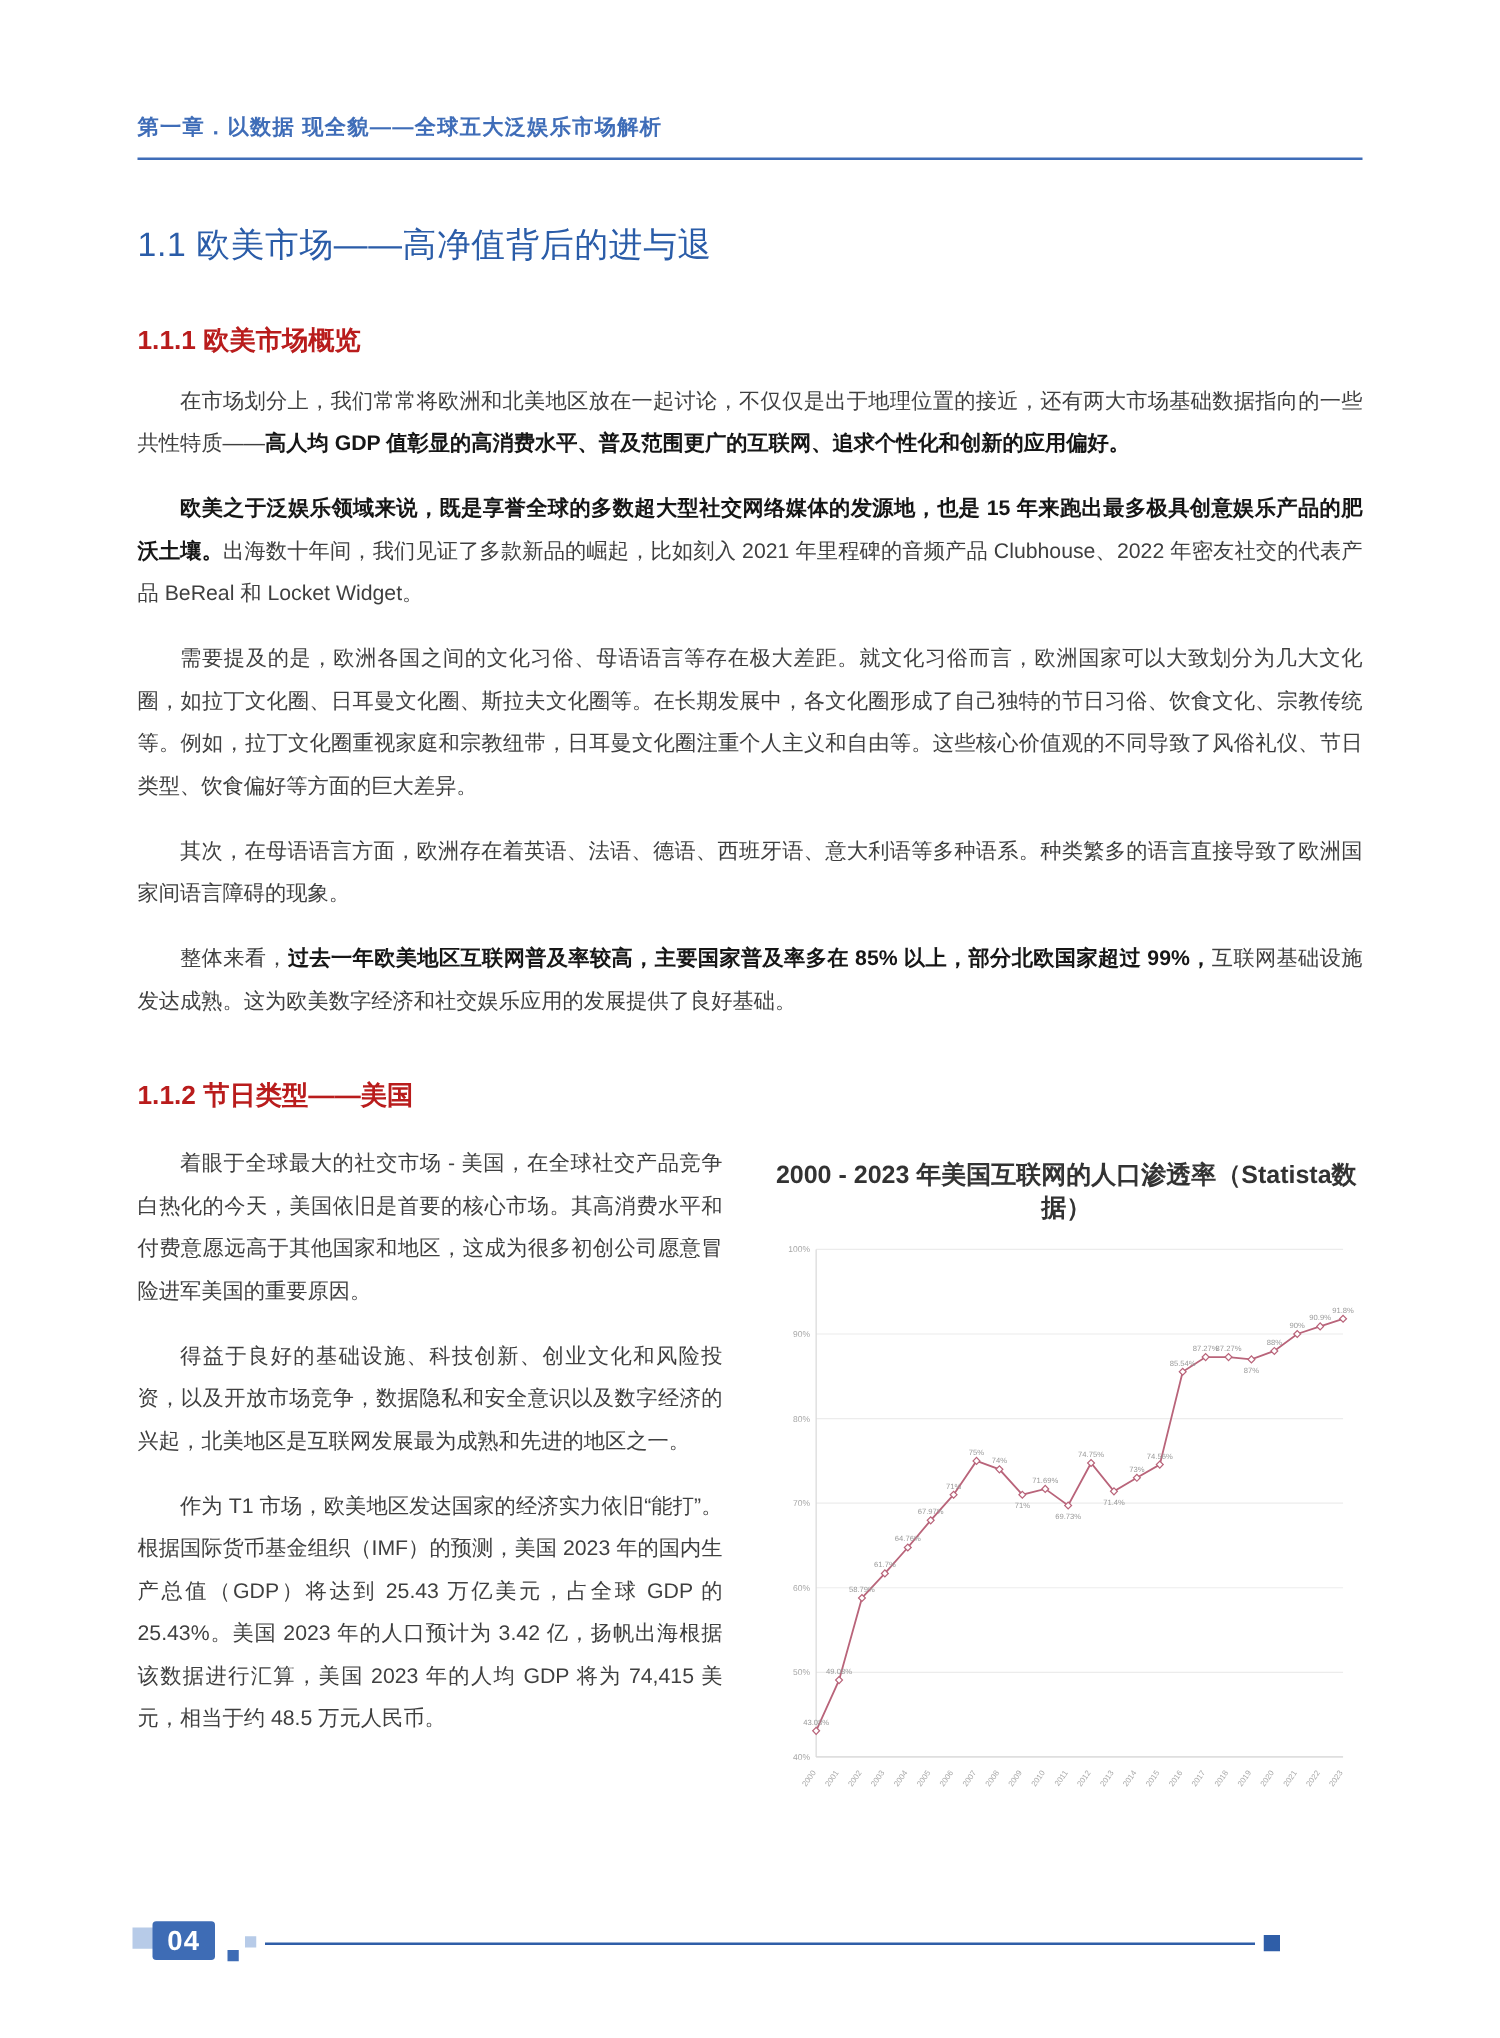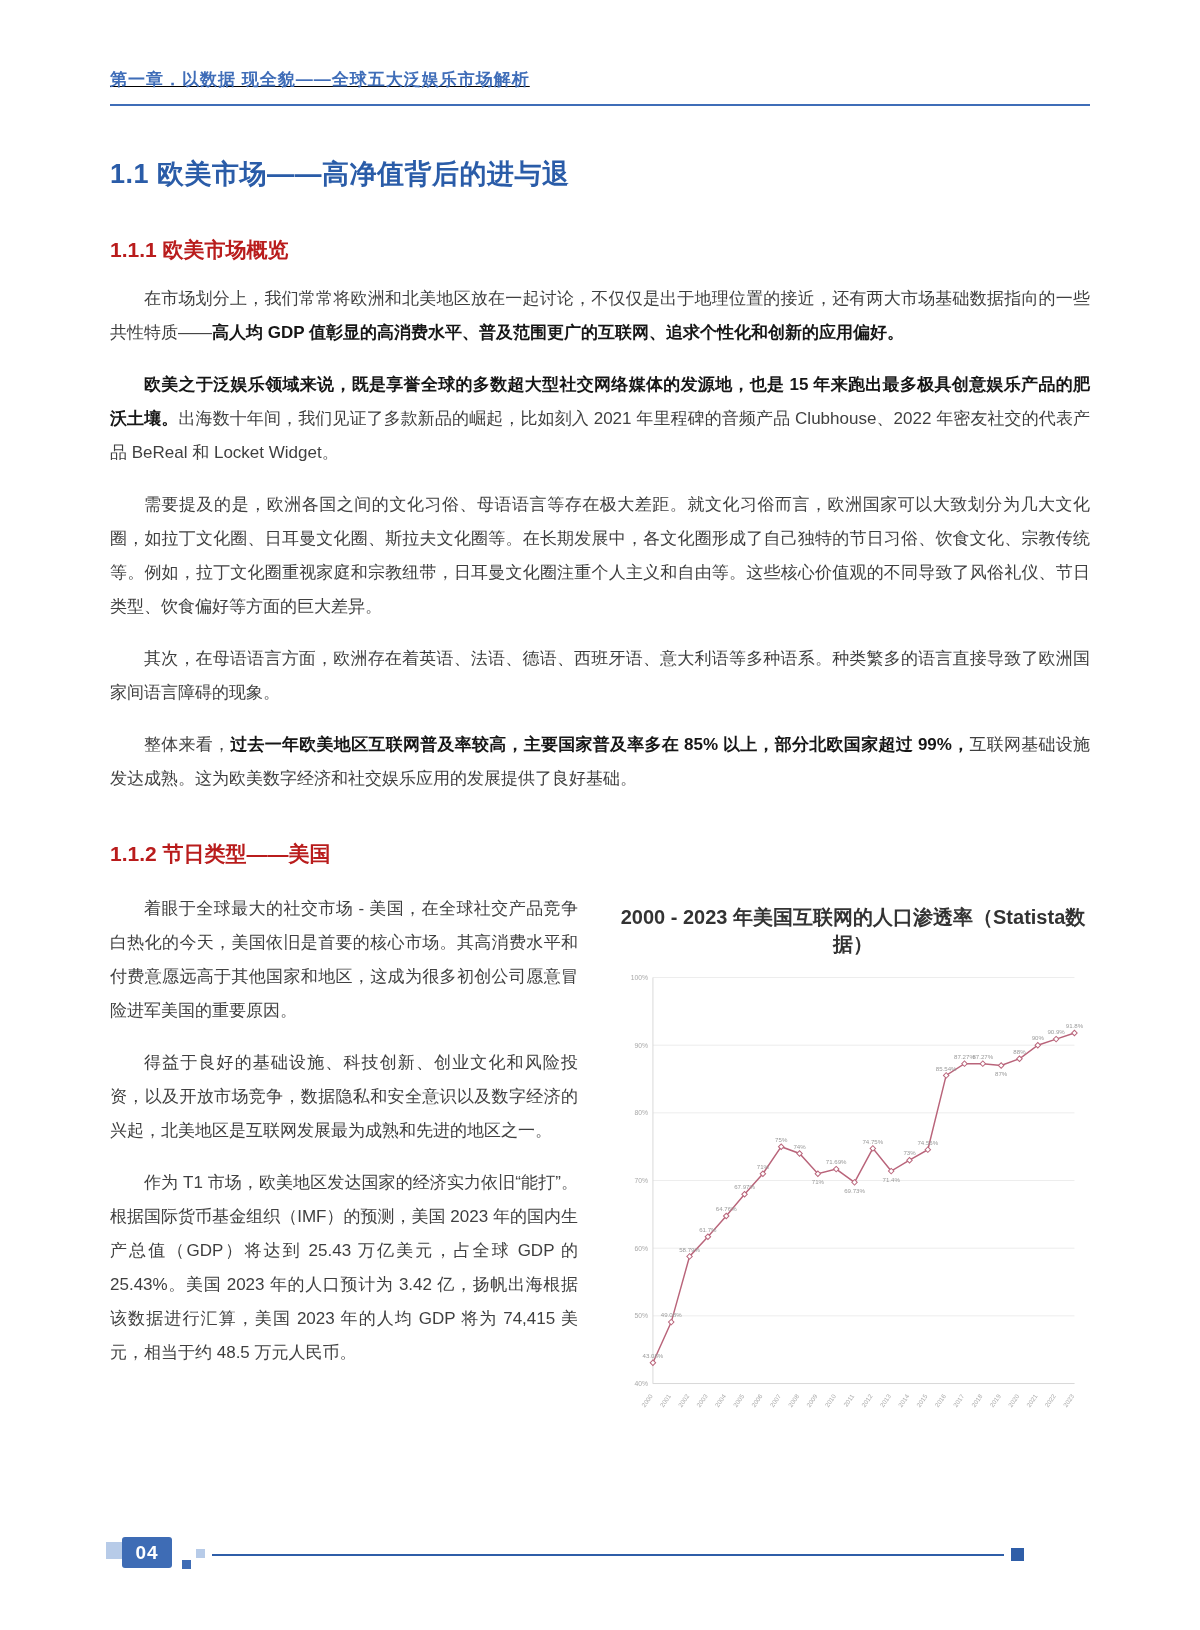--- a/index.html
+++ b/index.html
@@ -5,26 +5,26 @@
   * { box-sizing: border-box; }
   html,body { margin:0; padding:0; background:#e9e9e9; }
   body { font-family:"Liberation Sans","DejaVu Sans",sans-serif; }
   .page {
     position:relative; width:1200px; height:1630px; margin:0 auto;
     background:#ffffff; overflow:hidden;
   }
   .content { padding:0 110px; }
 
   
-  .doc-header { padding-top:68px;text-decoration:underline; }
+  .doc-header { padding-top:90px; }
   .doc-header .chapter { color:#3f6db8; font-size:17px; font-weight:bold; letter-spacing:1px; }
   .doc-header .rule { margin-top:13px; height:2px; background:#3f6db8; }
 
   
-  .section-title { margin:50px 0 0; font-size:27px; font-weight:bold; color:#2a5ca8; letter-spacing:0.5px; }
+  .section-title { margin:50px 0 0; font-size:27px; font-weight:normal; color:#2a5ca8; letter-spacing:0.5px; }
   .sub-heading   { margin:44px 0 0; font-size:21px; font-weight:bold; color:#b91c1c; }
 
   
   .para {
     margin:18px 0 0; font-size:17px; line-height:34px; color:#3f3f3f;
     text-indent:2em; text-align:justify;
   }
   .para .bold { font-weight:bold; color:#161616; }
 
   
@@ -33,21 +33,21 @@
   .col-right { flex:1; min-width:0; }
   .chart-title { margin:30px 0 4px; text-align:center; font-size:20px; font-weight:bold; color:#333333; }
   .chart-holder { width:100%; }
   .chart-holder svg { display:block; width:100%; height:auto; }
 
   
   .footer { position:absolute; left:110px; right:110px; top:1537px; height:44px; }
   .f-sq-light1 { position:absolute; left:-4px; top:5px; width:17px; height:17px; background:#b7cbe8; }
   .f-badge {
     position:absolute; left:12px; top:0; width:50px; height:31px; background:#3e6cb5;
-    border-radius:3px; color:#ffffff; font-size:19px; font-weight:bold;
+    border-radius:3px; color:#ffffff; font-size:22px; font-weight:bold;
     display:flex; align-items:center; justify-content:center; letter-spacing:1px;
   }
   .f-sq-dark  { position:absolute; left:72px; top:23px; width:9px; height:9px; background:#3e6cb5; }
   .f-sq-light2{ position:absolute; left:86px; top:12px; width:9px; height:9px; background:#b7cbe8; }
   .f-line  { position:absolute; left:102px; right:86px; top:17px; height:2px; background:#2f5ea8; }
   .f-endsq { position:absolute; right:66px; top:11px; width:13px; height:13px; background:#2f5ea8; }
 </style>
 </head>
 <body>
 

